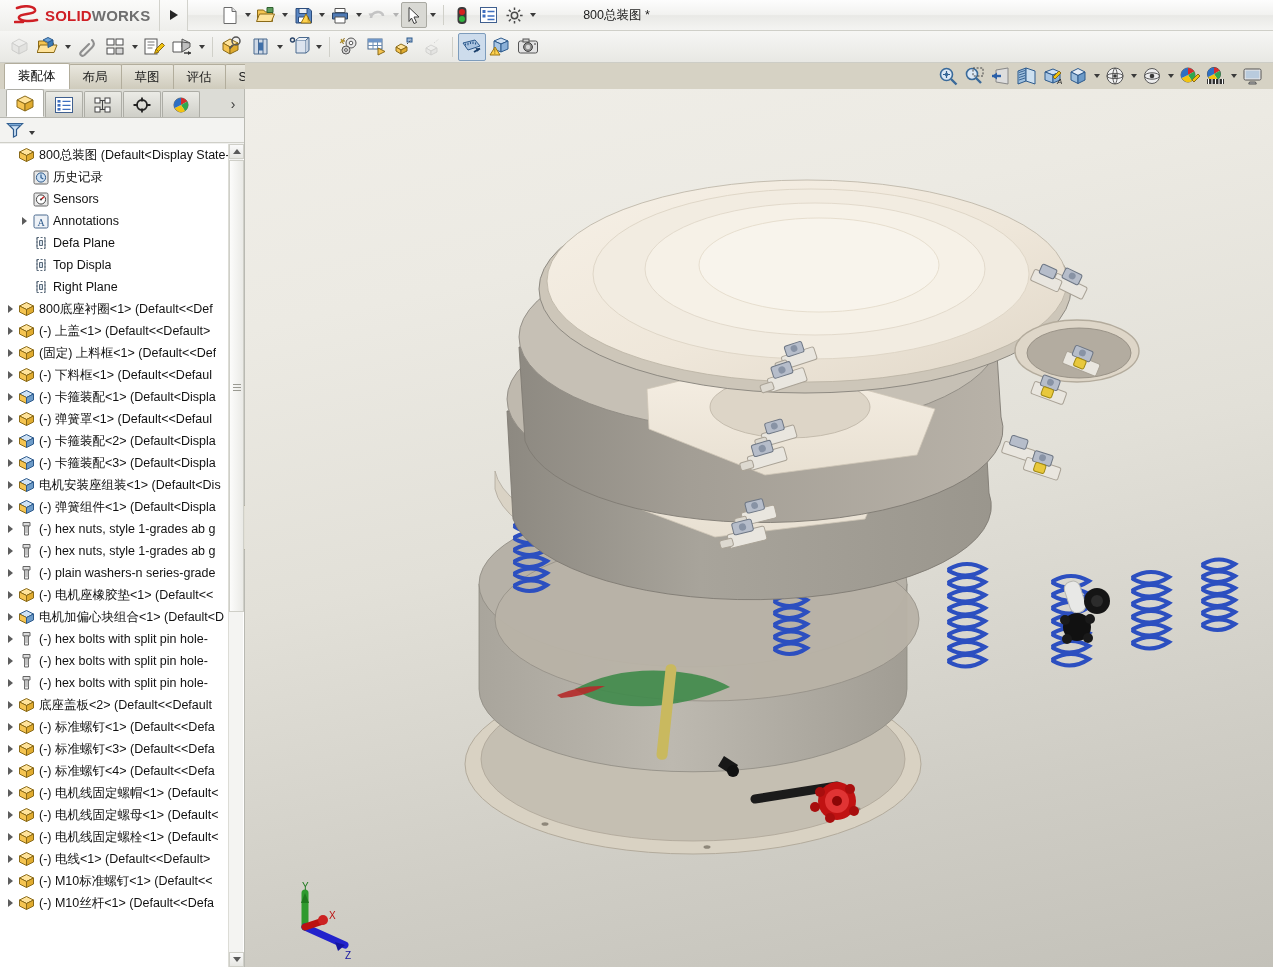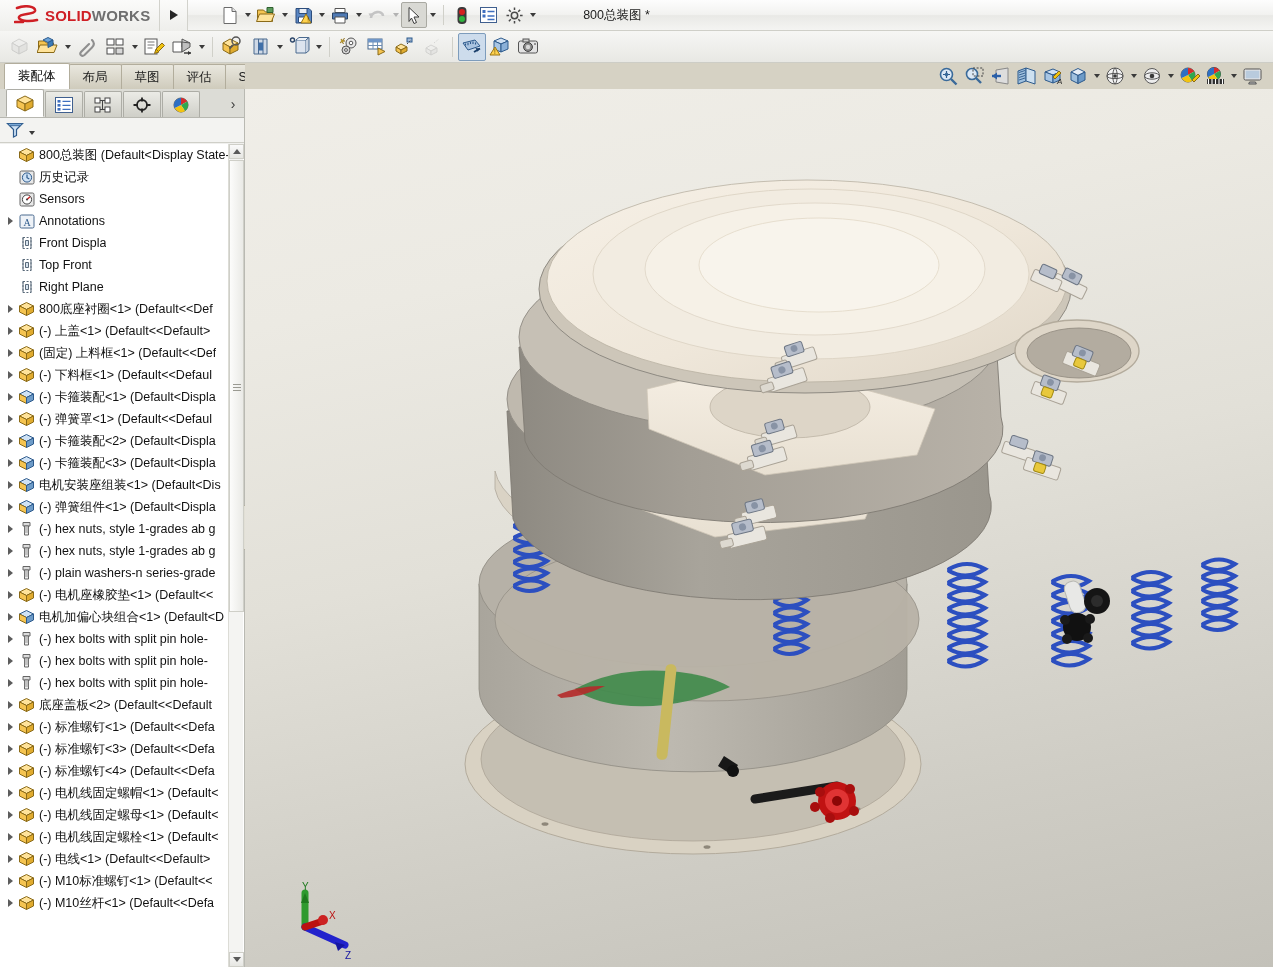--- a/index.html
+++ b/index.html
@@ -117,21 +117,21 @@
     width:13px; height:22px; display:flex; align-items:center; justify-content:center;
     flex:0 0 13px;
   }
   .trow .exp.has:after {
     content:""; width:0;height:0;
     border-left:5px solid #5c5c5c; border-top:4px solid transparent; border-bottom:4px solid transparent;
   }
   .trow .ico { width:19px; height:18px; flex:0 0 19px; margin-right:3px;
     display:flex; align-items:center; justify-content:center; }
   .trow .lbl { overflow:hidden; }
-  .indent1 { padding-left:4px; }
+  .indent1 { padding-left:18px; }
 
   
   .tscroll {
     position:absolute; right:1px; top:55px; width:15px; bottom:0;
     background:#f4f4f2; border-left:1px solid #dcdcd6;
   }
   .tsarrow { width:15px;height:15px;display:flex;align-items:center;justify-content:center;
     background:linear-gradient(to bottom,#fafafa,#e6e6e2); border:1px solid #cfcfc8;}
   .tsarrow.up:after{content:"";width:0;height:0;border-bottom:5px solid #5a5a5a;
     border-left:4px solid transparent;border-right:4px solid transparent;}
@@ -621,32 +621,32 @@
           </div>
           <div class="trow indent1">
             <span class="exp"></span>
             <span class="ico">
               <svg xmlns="http://www.w3.org/2000/svg" width="14" height="16" viewBox="0 0 14 16">
                 <path d="M3 2.5h8v11H3z" fill="none" stroke="#5a6a7a" stroke-dasharray="2 1.6"></path>
                 <path d="M3 2.5v11M11 2.5v11" stroke="#5a6a7a"></path>
                 <path d="M5.5 5.5h3v5h-3z" fill="#d8e4ef" stroke="#5a6a7a"></path>
               </svg>
             </span>
-            <span class="lbl">Front Displa</span>
+            <span class="lbl">Defa Plane</span>
           </div>
           <div class="trow indent1">
             <span class="exp"></span>
             <span class="ico">
               <svg xmlns="http://www.w3.org/2000/svg" width="14" height="16" viewBox="0 0 14 16">
                 <path d="M3 2.5h8v11H3z" fill="none" stroke="#5a6a7a" stroke-dasharray="2 1.6"></path>
                 <path d="M3 2.5v11M11 2.5v11" stroke="#5a6a7a"></path>
                 <path d="M5.5 5.5h3v5h-3z" fill="#d8e4ef" stroke="#5a6a7a"></path>
               </svg>
             </span>
-            <span class="lbl">Top Front</span>
+            <span class="lbl">Top Displa</span>
           </div>
           <div class="trow indent1">
             <span class="exp"></span>
             <span class="ico">
               <svg xmlns="http://www.w3.org/2000/svg" width="14" height="16" viewBox="0 0 14 16">
                 <path d="M3 2.5h8v11H3z" fill="none" stroke="#5a6a7a" stroke-dasharray="2 1.6"></path>
                 <path d="M3 2.5v11M11 2.5v11" stroke="#5a6a7a"></path>
                 <path d="M5.5 5.5h3v5h-3z" fill="#d8e4ef" stroke="#5a6a7a"></path>
               </svg>
             </span>

